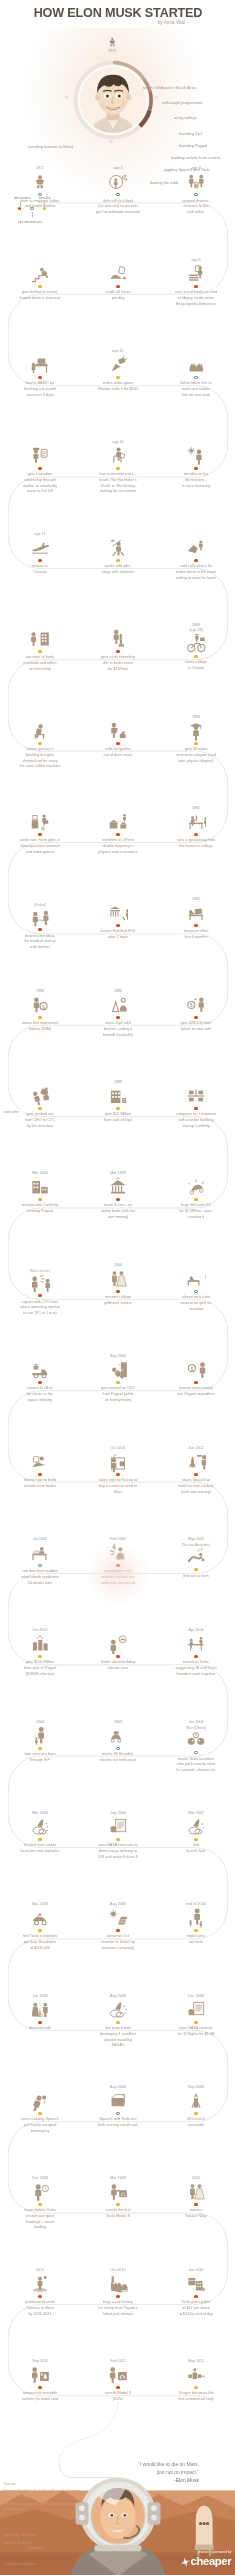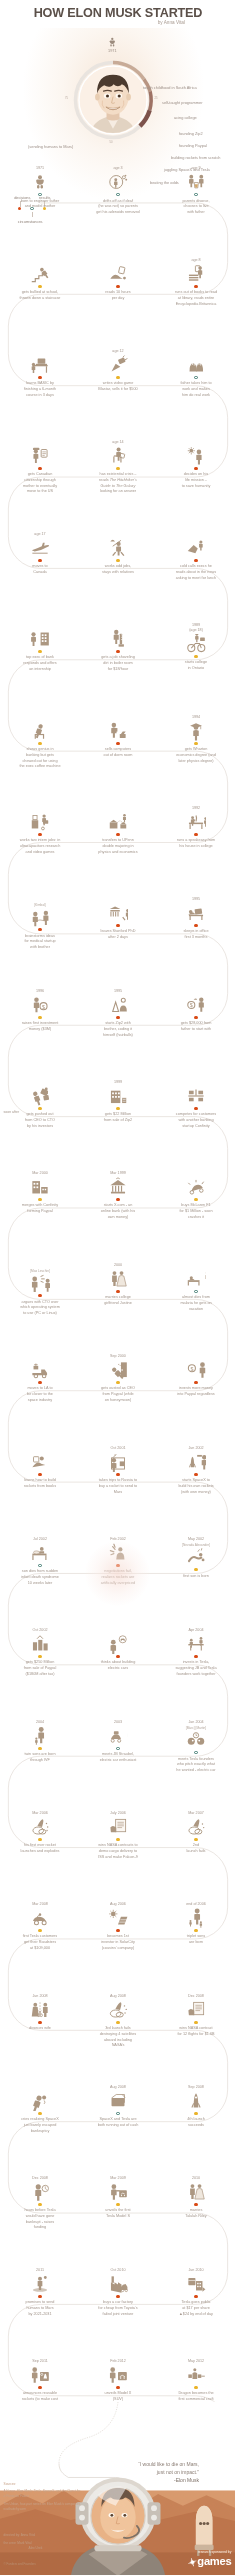--- a/index.html
+++ b/index.html
@@ -1562,18 +1562,18 @@
         <span>Mark Vital</span><br>
         <span style="margin-left:25px;">Alex Urek</span>
       </div>
     </div>
 
     <div class="copyright">© Funders and Founders</div>
 
     <div class="sponsor">
       <div class="by">research sponsored by</div>
       <div class="brand">
-        <span style="display:inline-block;transform:translateY(1.2px) rotate(-18deg);">✦</span><span>games</span>
+        <span style="display:inline-block;transform:translateY(1.2px) rotate(-18deg);">✦</span><span>cheaper</span>
       </div>
     </div>
   </div>
 </div>
 
 
 </body></html>

